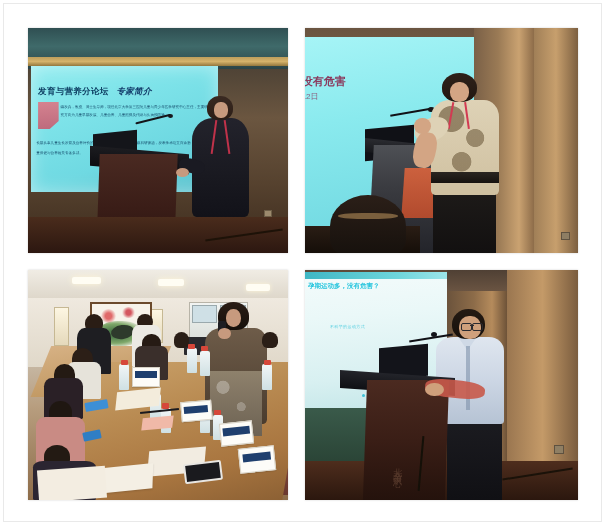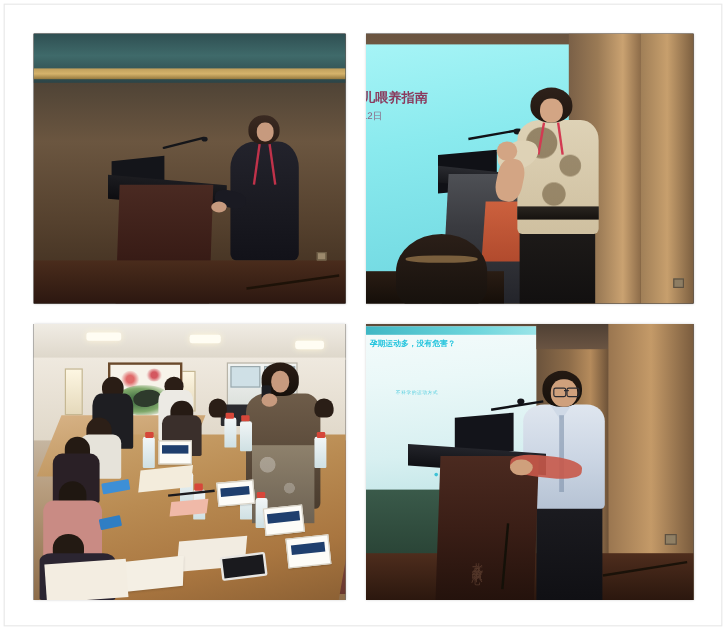--- a/index.html
+++ b/index.html
@@ -423,20 +423,28 @@
   <div id="page-frame"></div>
 
   <div class="photo-grid">
 
     <div class="photo ph1">
       <div class="photo-inner">
         <div class="layer p1-wall"></div>
         <div class="layer p1-ceiling"></div>
         <div class="layer p1-ceil-strip"></div>
 
+        <div class="layer p1-screen">
+          <div class="p1-screen-title">
+            <span>发育与营养分论坛</span><span class="hl">专家简介</span>
+          </div>
+          <div class="p1-screen-body">编发真，教授、博士生导师，现任北京大学第三医院儿童与青少年医学研究中心主任，主要研究方向为儿童早期发展、儿童营养、儿童肥胖及代谢与疾病预防等。</div>
+          <div class="p1-screen-body2">长期从事儿童生长发育及营养评价的研究，主持并参与多项国家级科研课题，发表学术论文百余篇，参编儿童保健与营养相关专著多部。</div>
+          <div class="layer p1-redblock"></div>
+        </div>
 
         <div class="layer p1-laptop"></div>
         <div class="layer p1-mic"></div>
         <div class="layer p1-mic-head"></div>
         <div class="layer p1-lectern-top"></div>
         <div class="layer p1-lectern">
           <span class="p1-lectern-text">北京会议中心</span>
         </div>
 
         <div class="layer p1-person-body"></div>
@@ -452,21 +460,21 @@
         <div class="layer p1-outlet"></div>
       </div>
     </div>
 
     <div class="photo ph2">
       <div class="photo-inner">
         <div class="layer p2-wall"></div>
         <div class="layer p2-pillar"></div>
         <div class="layer p2-pillar2"></div>
         <div class="layer p2-screen">
-          <div class="p2-slide-title">儿喂养指南</div>
+          <div class="p2-slide-title">没有危害</div>
           <div class="p2-slide-sub">12日</div>
         </div>
         <div class="layer p2-screen-box"></div>
 
         <div class="layer p2-mic"></div>
         <div class="layer p2-mic-head"></div>
         <div class="layer p2-laptop"></div>
         <div class="layer p2-lectern-edge"></div>
         <div class="layer p2-lectern"></div>
         <div class="layer p2-lect-tape"></div>

